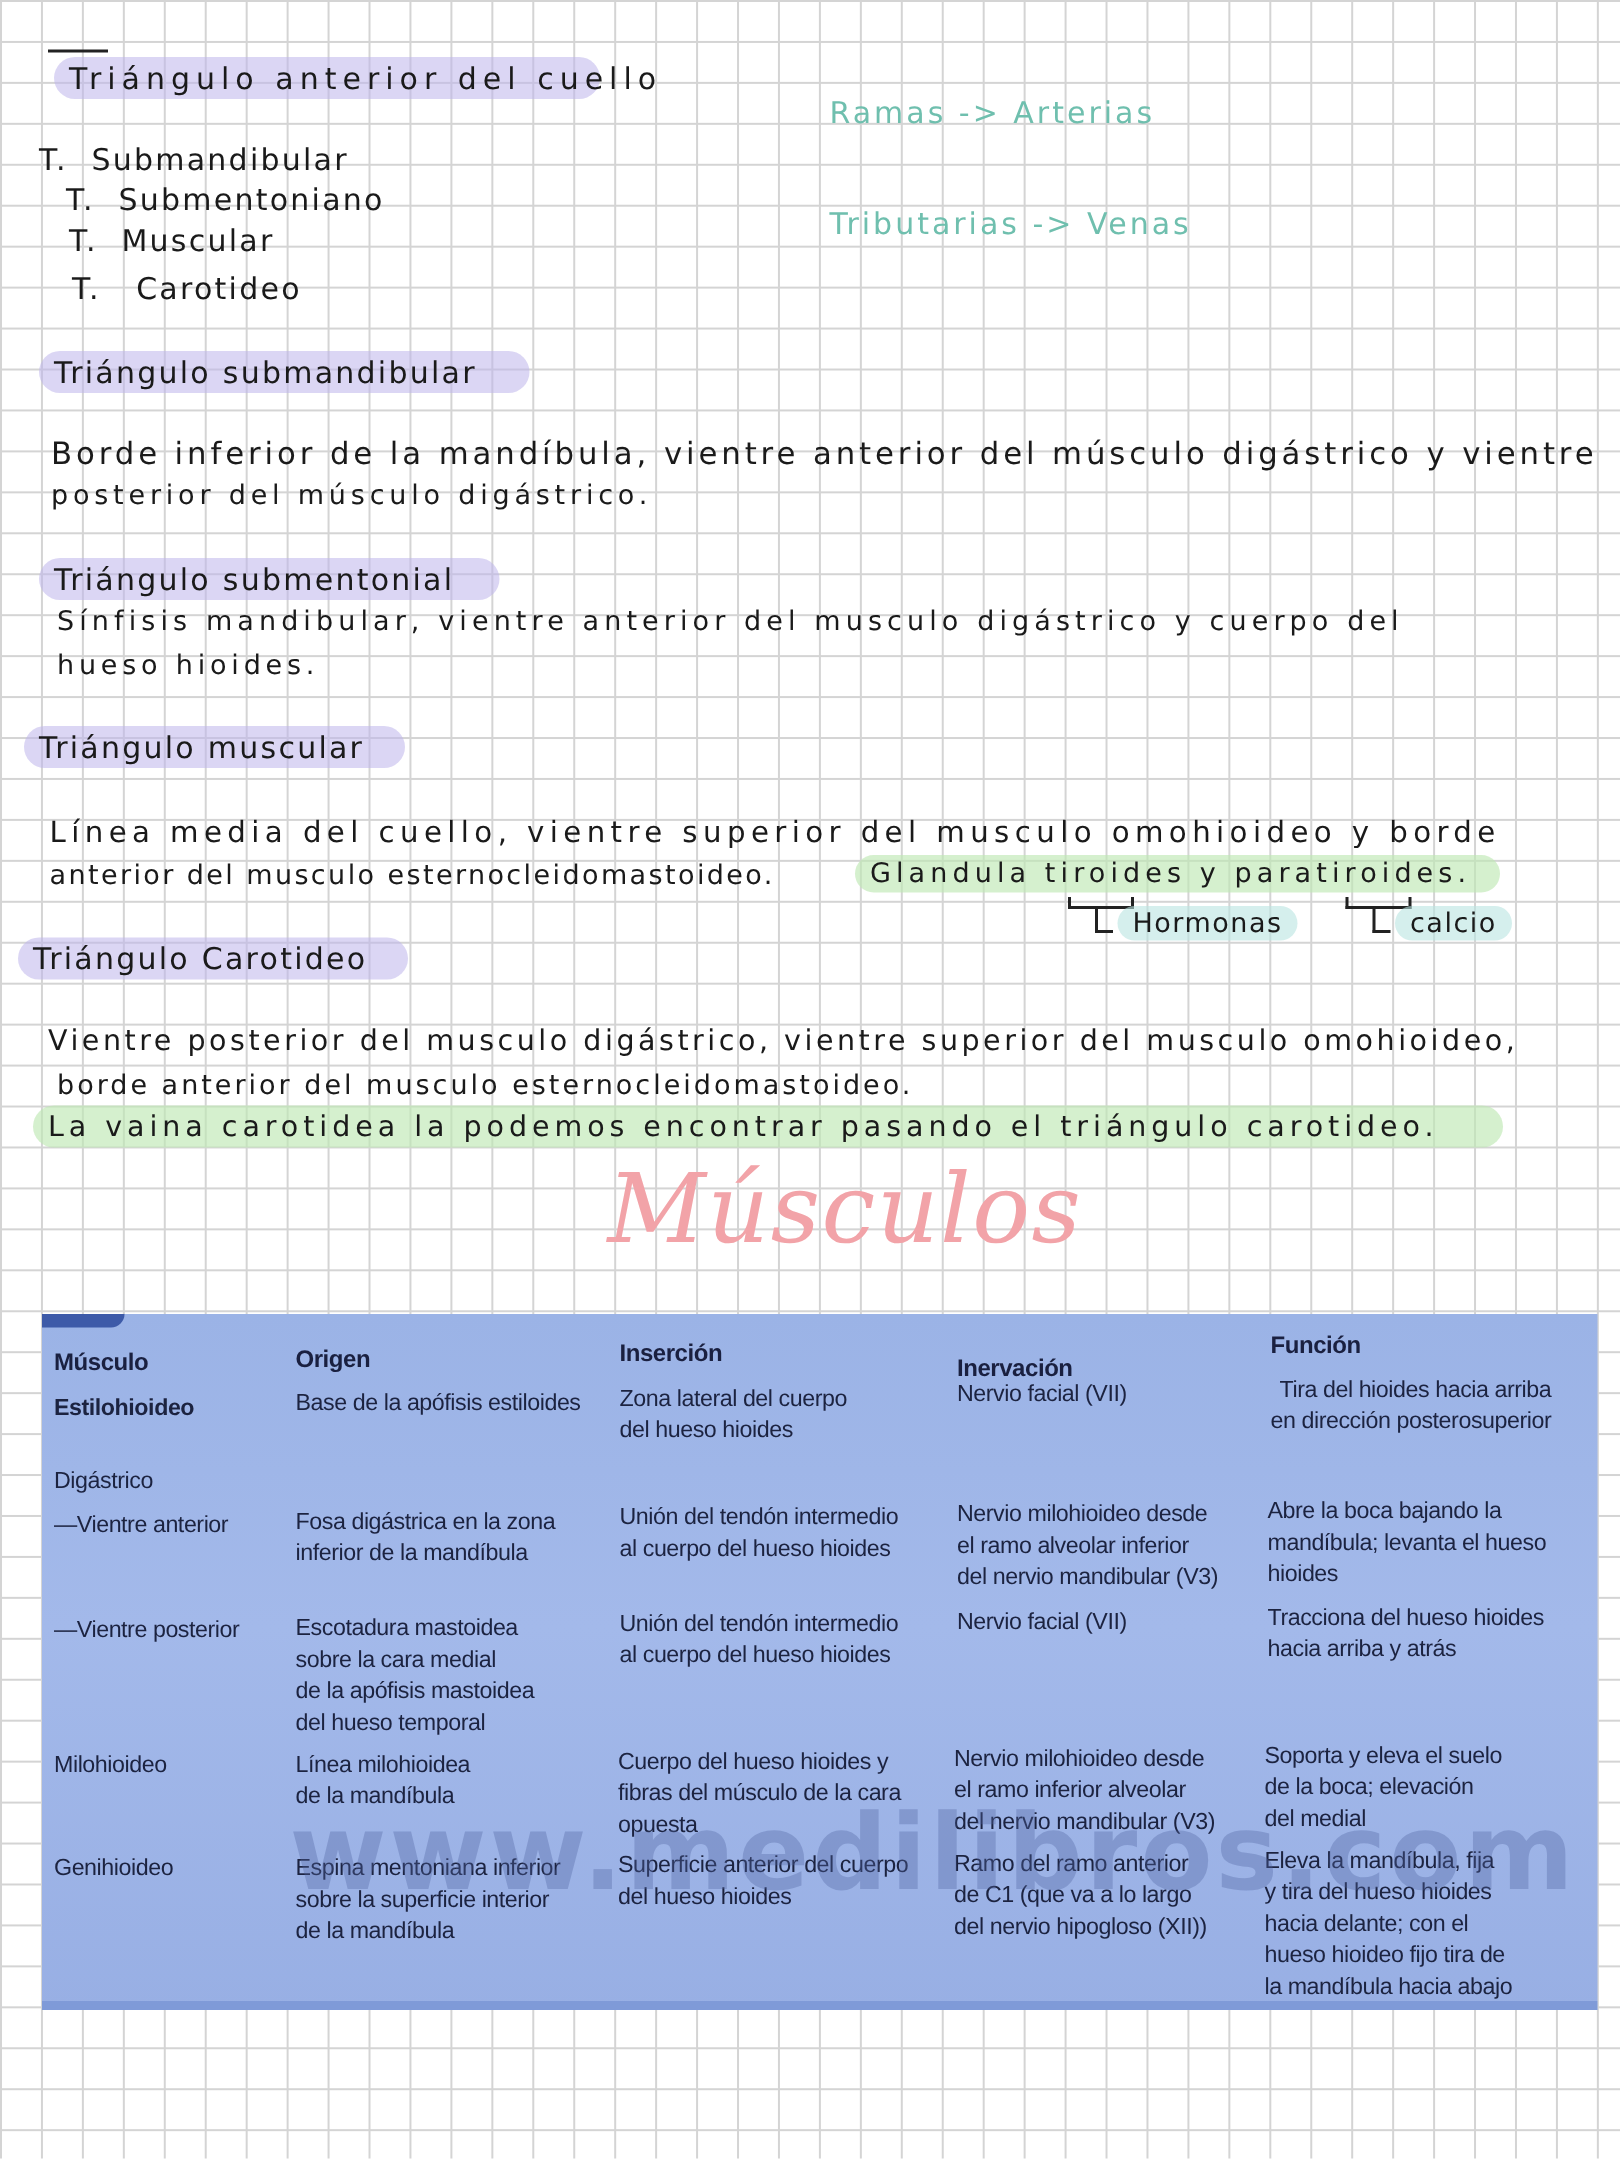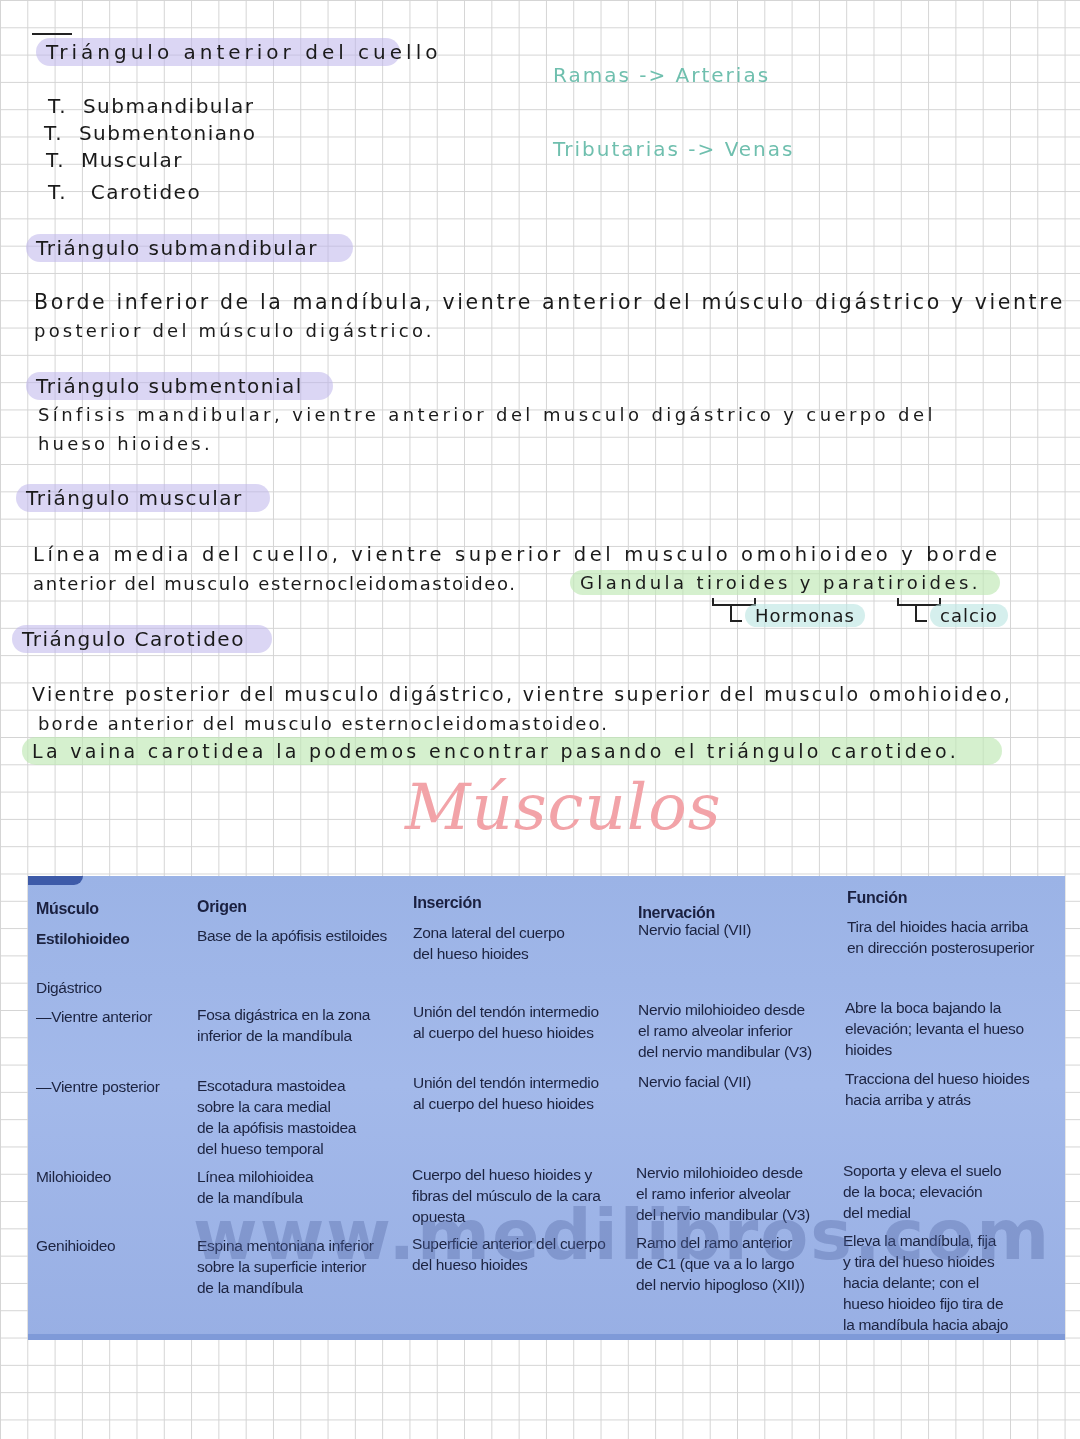--- a/index.html
+++ b/index.html
@@ -48,21 +48,21 @@
   .bracket { position:absolute; border-left:2px solid #222; border-bottom:2px solid #222; }
   .bracket-top { position:absolute; border-left:2px solid #222; border-right:2px solid #222; border-bottom:2px solid #222; height:6px; }
 </style>
 </head>
 <body>
 
 <div style="position:absolute;left:32px;top:33px;width:40px;height:2px;background:#222;"></div>
 <div class="hw heading hl-purple" style="left:36px;top:38px;width:342px;letter-spacing:4px;">Triángulo anterior del cuello</div>
 
 <div>
-  <div class="hw list-item" style="left:48px;top:94px;text-align:center;"><span>T.</span>&nbsp;&nbsp;<span>Submandibular</span></div>
+  <div class="hw list-item" style="left:26px;top:94px;text-align:center;"><span>T.</span>&nbsp;&nbsp;<span>Submandibular</span></div>
   <div class="hw list-item" style="left:44px;top:121px;"><span>T.</span>&nbsp;&nbsp;<span>Submentoniano</span></div>
   <div class="hw list-item" style="left:46px;top:148px;"><span>T.</span>&nbsp;&nbsp;<span>Muscular</span></div>
   <div class="hw list-item" style="left:48px;top:180px;"><span>T.</span>&nbsp;&nbsp;&nbsp;<span>Carotideo</span></div>
 </div>
 
 <div class="hw teal-note" style="left:553px;top:63px;">Ramas -&gt; Arterias</div>
 <div class="hw teal-note" style="left:553px;top:92px;margin-top:45px;">Tributarias -&gt; Venas</div>
 
 <div class="hw heading hl-purple" style="left:26px;top:234px;width:305px;">Triángulo submandibular</div>
 <div class="hw body-text" style="left:34px;top:290px;font-size:20.5px;letter-spacing:2.6px;">Borde inferior de la mandíbula, vientre anterior del músculo digástrico y vientre</div>
@@ -104,21 +104,21 @@
     <div class="col" style="left:169px;top:49px;">
         <div>Base de la apófisis estiloides</div>
       </div>
     <div class="col" style="left:385px;top:46px;">
         <div>Zona lateral del cuerpo</div>
         <div>del hueso hioides</div>
       </div>
     <div class="col" style="left:610px;top:43px;">
         <div>Nervio facial (VII)</div>
       </div>
-    <div class="col" style="left:819px;top:40px;">
+    <div class="col" style="left:819px;top:40px;text-align:right;">
         <div>Tira del hioides hacia arriba</div>
         <div>en dirección posterosuperior</div>
       </div>
   </div>
 
   <div class="col" style="left:8px;top:101px;">Digástrico</div>
 
   <div>
     <div class="col" style="left:8px;top:130px;">—Vientre anterior</div>
     <div class="col" style="left:169px;top:128px;">
@@ -129,21 +129,21 @@
         <div>Unión del tendón intermedio</div>
         <div>al cuerpo del hueso hioides</div>
       </div>
     <div class="col" style="left:610px;top:123px;">
         <div>Nervio milohioideo desde</div>
         <div>el ramo alveolar inferior</div>
         <div>del nervio mandibular (V3)</div>
       </div>
     <div class="col" style="left:817px;top:121px;">
         <div>Abre la boca bajando la</div>
-        <div>elevación; levanta el hueso</div>
+        <div>mandíbula; levanta el hueso</div>
         <div>hioides</div>
       </div>
   </div>
 
   <div>
     <div class="col" style="left:8px;top:200px;">—Vientre posterior</div>
     <div class="col" style="left:169px;top:199px;">
         <div>Escotadura mastoidea</div>
         <div>sobre la cara medial</div>
         <div>de la apófisis mastoidea</div>

